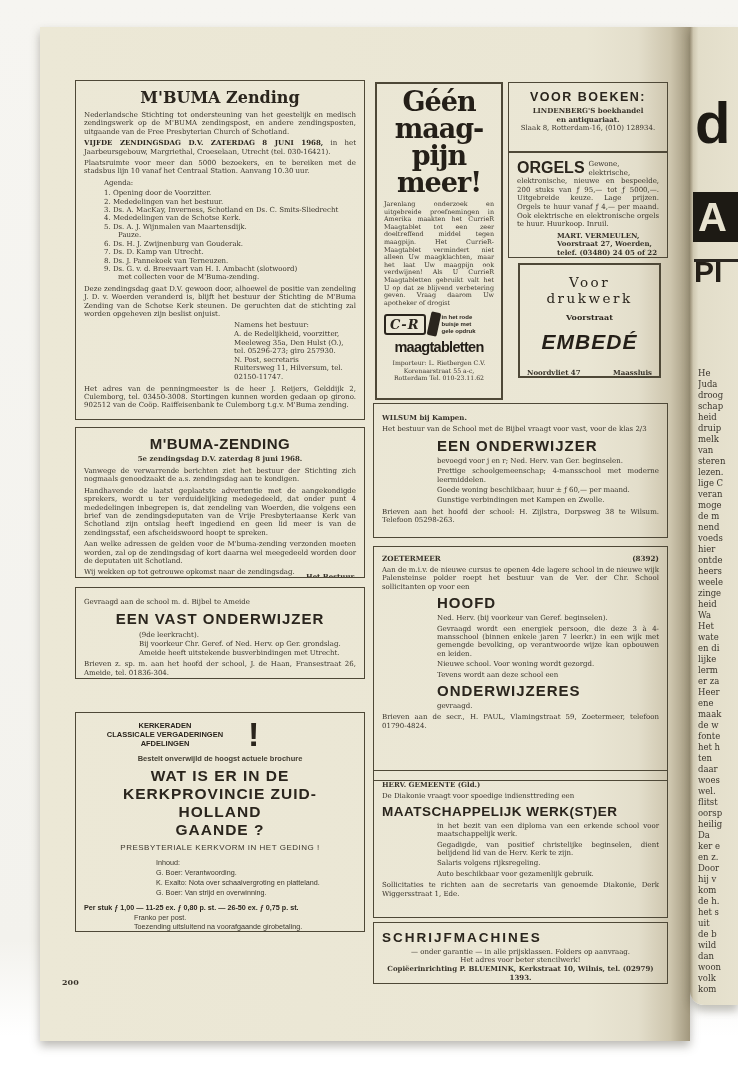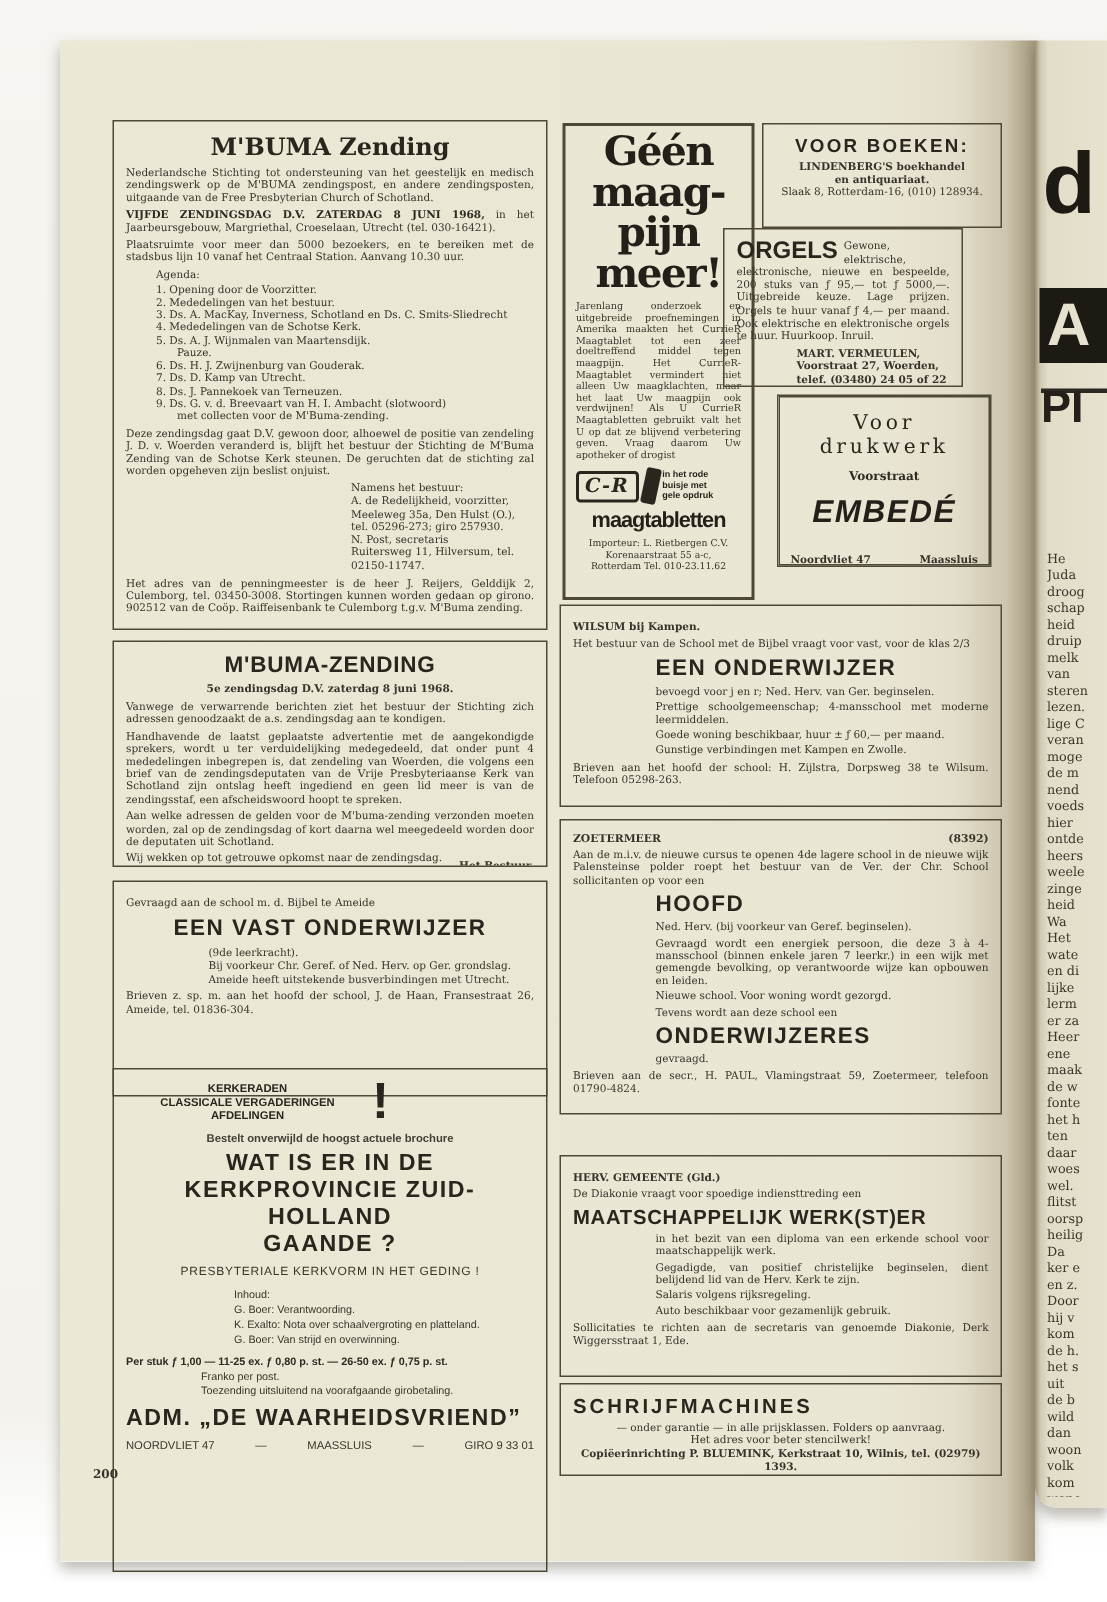--- a/index.html
+++ b/index.html
@@ -35,25 +35,25 @@
   .agenda{margin:2px 0 2px 20px;}
   .agenda-item{font-size:7px;line-height:8.4px;padding-left:14px;text-indent:-14px;}
   .indent-block{margin-left:22px;}
   .sig-block{margin-left:150px;font-size:7px;line-height:8.6px;margin-top:3px;}
   
   #ad-mbuma2{left:35px;top:400px;width:290px;height:151px;}
   .ad2-title{font-family:"Liberation Sans",sans-serif;font-weight:bold;font-size:15px;text-align:center;letter-spacing:.5px;color:#2a251d;margin:0;}
   .ad2-sub{font-size:7px;font-weight:bold;text-align:center;margin:2px 0 4px 0;}
   .sig-right{text-align:right;font-size:7px;margin-top:-8px;}
   
-  #ad-ameide{left:35px;top:560px;width:290px;height:144px;}
+  #ad-ameide{left:35px;top:560px;width:290px;height:92px;}
   .big-sans-title{font-family:"Liberation Sans",sans-serif;font-weight:bold;font-size:15px;letter-spacing:1px;color:#2a251d;text-align:center;margin:4px 0;}
   .ad3-lines{margin-left:55px;font-size:7px;line-height:8.6px;}
   
-  #ad-brochure{left:35px;top:685px;width:290px;height:336px;}
+  #ad-brochure{left:35px;top:685px;width:290px;height:220px;}
   .kerk-row{display:flex;align-items:center;justify-content:flex-start;margin-left:6px;}
   .kerk-stack{width:150px;text-align:center;font-family:"Liberation Sans",sans-serif;font-weight:bold;font-size:7.5px;line-height:9px;color:#2a251d;}
   .kerk-bang{font-family:"Liberation Sans",sans-serif;font-weight:bold;font-size:34px;color:#2a251d;margin-left:8px;line-height:28px;}
   .brochure-lead{font-family:"Liberation Sans",sans-serif;font-size:7.5px;text-align:center;margin:6px 0 4px 0;font-weight:bold;color:#454035;}
   .brochure-title{font-family:"Liberation Sans",sans-serif;font-weight:bold;font-size:15.5px;line-height:18px;letter-spacing:1px;text-align:center;color:#2a251d;margin:2px 0;}
   .brochure-sub{font-family:"Liberation Sans",sans-serif;font-size:8px;letter-spacing:.5px;text-align:center;margin:4px 0 6px 0;color:#3a352b;}
   .inhoud{margin-left:72px;font-family:"Liberation Sans",sans-serif;font-size:7.2px;line-height:10px;color:#3a352b;}
   .price-line{font-family:"Liberation Sans",sans-serif;font-weight:bold;font-size:7.2px;margin:5px 0 1px 0;color:#2e2921;}
   .franko{margin-left:50px;font-family:"Liberation Sans",sans-serif;font-size:7.2px;line-height:9px;color:#3a352b;}
   .adm-title{font-family:"Liberation Sans",sans-serif;font-weight:bold;font-size:15.5px;letter-spacing:1px;color:#2a251d;margin:6px 0 4px 0;}
@@ -66,36 +66,36 @@
   .maag-logo-row{display:flex;align-items:center;margin-top:5px;gap:3px;}
   .cr-emblem{border:2px solid #2a251d;border-radius:3px;padding:1px 4px;font-family:"DejaVu Serif",serif;font-weight:bold;font-style:italic;font-size:13px;color:#2a251d;letter-spacing:1px;}
   .tube{width:10px;height:24px;background:#2a251d;border-radius:2px;transform:rotate(12deg);}
   .tube-note{font-family:"Liberation Sans",sans-serif;font-weight:bold;font-size:6px;line-height:7px;color:#241f18;}
   .maag-word{font-family:"Liberation Sans",sans-serif;font-weight:bold;font-size:14.5px;letter-spacing:-0.7px;text-align:center;color:#241f18;margin-top:3px;}
   .maag-importer{font-size:6.2px;line-height:7.4px;text-align:center;margin-top:4px;}
   
   #ad-boeken{left:468px;top:55px;width:160px;height:70px;}
   .boeken-title{font-family:"Liberation Sans",sans-serif;font-weight:bold;font-size:12.5px;letter-spacing:1.5px;color:#2a251d;margin:0 0 3px 0;text-align:center;}
   .boeken-line{font-size:7px;line-height:8.6px;text-align:center;}
-  #ad-orgels{left:442px;top:125px;width:160px;height:106px;}
+  #ad-orgels{left:468px;top:125px;width:160px;height:106px;}
   .orgels-word{font-family:"Liberation Sans",sans-serif;font-weight:bold;font-size:16px;color:#2a251d;float:left;margin-right:4px;line-height:15px;}
   .orgels-body{font-size:7px;line-height:8.6px;text-align:justify;}
   .orgels-sig{margin-left:40px;font-size:7px;line-height:8.6px;font-weight:bold;margin-top:3px;}
   #ad-embede{left:478px;top:236px;width:143px;height:115px;box-shadow:inset 0 0 0 1px #4e4837;border-width:1px;padding:10px 8px;}
   .embede-l1{font-family:"DejaVu Serif",serif;font-size:13.5px;letter-spacing:2.5px;text-align:center;color:#2a251d;}
   .embede-l2{font-family:"DejaVu Serif",serif;font-weight:bold;font-size:8px;text-align:center;margin-top:6px;color:#2e2921;}
   .embede-logo{font-family:"Liberation Sans",sans-serif;font-weight:bold;font-style:italic;font-size:21px;letter-spacing:1px;text-align:center;color:#241f18;margin-top:8px;}
   .embede-footer{display:flex;justify-content:space-between;font-size:7px;font-weight:bold;margin-top:14px;}
   
   #ad-wilsum{left:333px;top:376px;width:295px;height:135px;}
   .ad-head-line{font-size:7.2px;font-weight:bold;margin:0;}
   .mid-title{font-family:"Liberation Sans",sans-serif;font-weight:bold;font-size:15px;letter-spacing:1px;color:#2a251d;margin:3px 0 3px 55px;}
   .mid-lines{margin-left:55px;font-size:7px;line-height:8.6px;}
   .mid-lines p{margin:2px 0;}
-  #ad-zoetermeer{left:333px;top:519px;width:295px;height:197px;}
+  #ad-zoetermeer{left:333px;top:519px;width:295px;height:235px;}
   .zoet-head{display:flex;justify-content:space-between;font-size:7.2px;font-weight:bold;}
   #ad-herv{left:333px;top:743px;width:295px;height:148px;}
   #ad-schrijf{left:333px;top:895px;width:295px;height:62px;}
   .schrijf-title{font-family:"Liberation Sans",sans-serif;font-weight:bold;font-size:13.5px;letter-spacing:2px;color:#2a251d;margin:0;}
   .schrijf-l1{font-size:7px;text-align:center;margin-top:3px;}
   .schrijf-l2{font-size:7px;text-align:center;}
   .schrijf-l3{font-size:7px;font-weight:bold;text-align:center;}
   .herv-title{font-family:"Liberation Sans",sans-serif;font-weight:bold;font-size:13.5px;letter-spacing:.5px;color:#2a251d;margin:3px 0;}
   
   .np-headline{position:absolute;left:5px;top:62px;font-family:"Liberation Sans",sans-serif;font-weight:800;font-size:58px;color:#1d1a14;}
@@ -136,21 +136,21 @@
 tel. 05296-273; giro 257930.
 N. Post, secretaris
 Ruitersweg 11, Hilversum, tel.
 02150-11747.</div>
     <p>Het adres van de penningmeester is de heer J. Reijers, Gelddijk 2, Culemborg, tel. 03450-3008. Stortingen kunnen worden gedaan op girono. 902512 van de Coöp. Raiffeisenbank te Culemborg t.g.v. M'Buma zending.</p>
   </div>
 
   <div class="ad" id="ad-mbuma2">
     <div class="ad2-title">M'BUMA-ZENDING</div>
     <div class="ad2-sub">5e zendingsdag D.V. zaterdag 8 juni 1968.</div>
-    <p>Vanwege de verwarrende berichten ziet het bestuur der Stichting zich adressen genoodzaakt de a.s. zendingsdag aan te kondigen.</p>
+    <p>Vanwege de verwarrende berichten ziet het bestuur der Stichting zich nogmaals genoodzaakt de a.s. zendingsdag aan te kondigen.</p>
     <p>Handhavende de laatst geplaatste advertentie met de aangekondigde sprekers, wordt u ter verduidelijking medegedeeld, dat onder punt 4 mededelingen inbegrepen is, dat zendeling van Woerden, die volgens een brief van de zendingsdeputaten van de Vrije Presbyteriaanse Kerk van Schotland zijn ontslag heeft ingediend en geen lid meer is van de zendingsstaf, een afscheidswoord hoopt te spreken.</p>
     <p>Aan welke adressen de gelden voor de M'buma-zending verzonden moeten worden, zal op de zendingsdag of kort daarna wel meegedeeld worden door de deputaten uit Schotland.</p>
     <p>Wij wekken op tot getrouwe opkomst naar de zendingsdag.</p>
     <div class="sig-right bold">Het Bestuur.</div>
   </div>
 
   <div class="ad" id="ad-ameide">
     <p>Gevraagd aan de school m. d. Bijbel te Ameide</p>
     <div class="big-sans-title">EEN VAST ONDERWIJZER</div>
     <div class="ad3-lines pre">(9de leerkracht).

